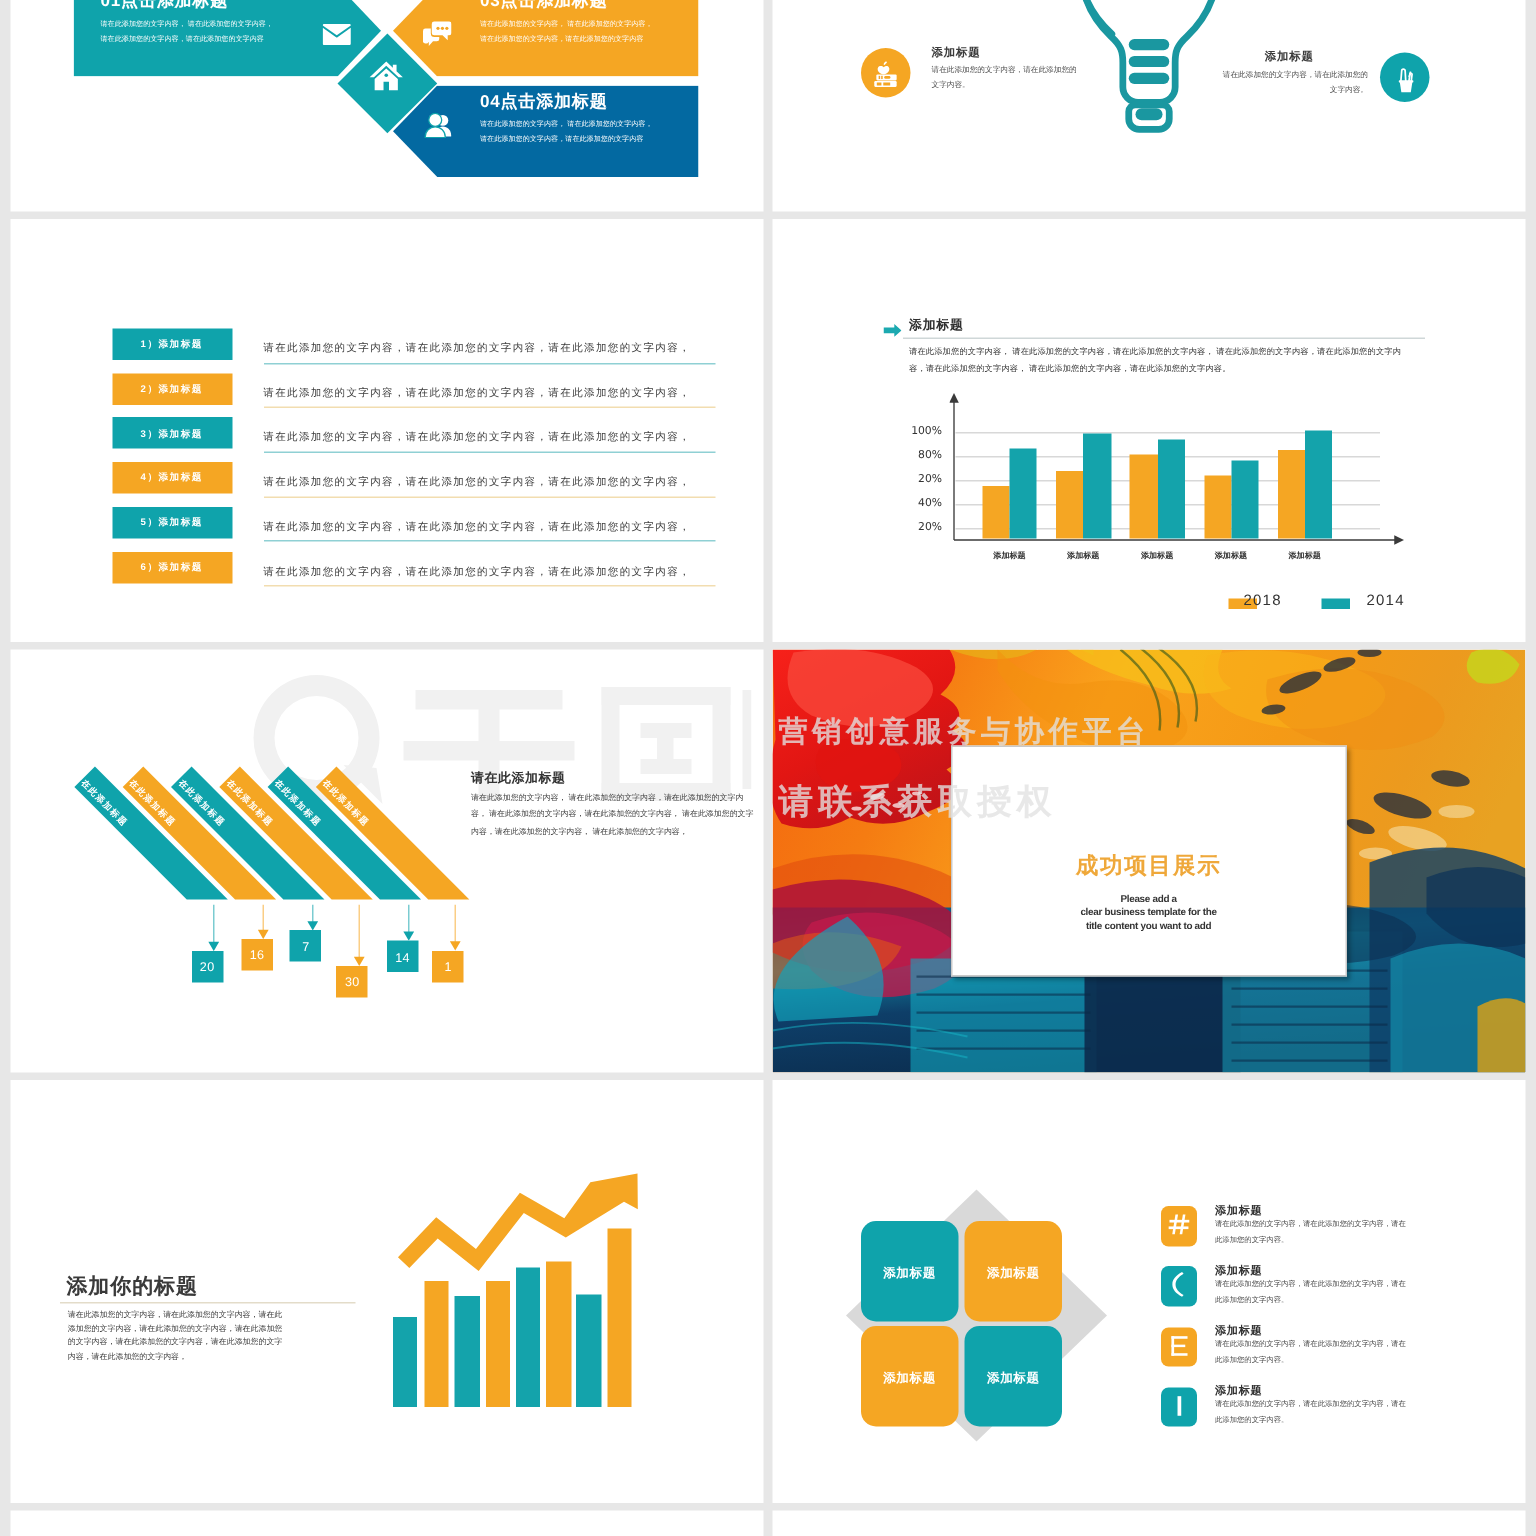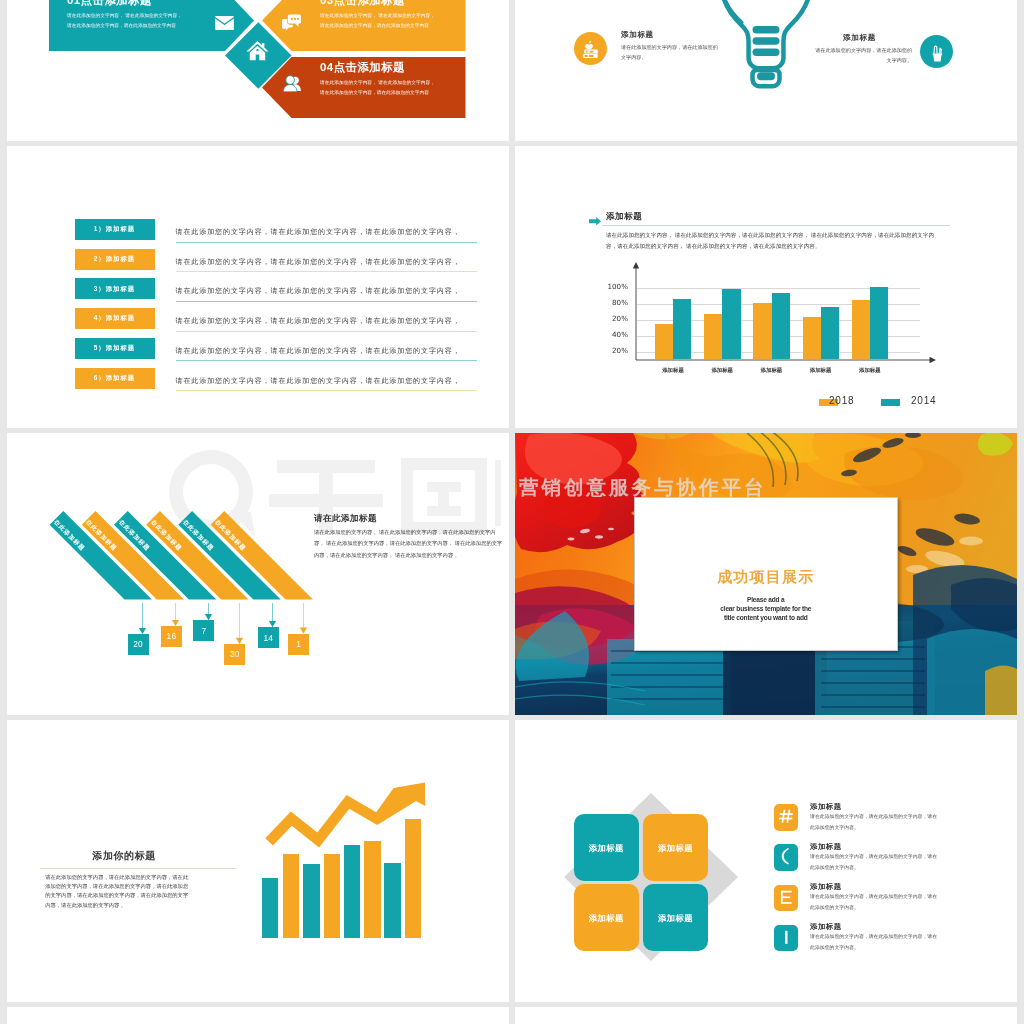--- a/index.html
+++ b/index.html
@@ -52,21 +52,21 @@
   .s5 .ttl{position:absolute;font-weight:bold;font-size:8.6px;color:#333;letter-spacing:.4px;}
   .s5 .bd{position:absolute;font-size:5.3px;line-height:2.15;color:#3b3b3b;width:190px;}
 
   
   .s6 .card{position:absolute;background:#fff;border:1.4px solid #c9c9c9;box-sizing:border-box;box-shadow:2px 2px 3px rgba(0,0,0,.3);}
   .s6 .part{position:absolute;font-size:26px;color:#EFA83A;letter-spacing:2.5px;font-weight:400;}
   .s6 .zh{position:absolute;font-size:15px;color:#EFA83A;font-weight:bold;letter-spacing:1.2px;}
   .s6 .sub{position:absolute;font-size:6.6px;color:#333;line-height:1.3;text-align:center;font-weight:bold;letter-spacing:-.2px;}
 
   
-  .s7 .ttl{position:absolute;font-weight:bold;font-size:10px;color:#3a3a3a;letter-spacing:.6px;margin-left:48px;}
+  .s7 .ttl{position:absolute;font-weight:bold;font-size:14px;color:#3a3a3a;letter-spacing:.6px;}
   .s7 .ln{position:absolute;height:1.2px;background:#e3dcc9;}
   .s7 .bd{position:absolute;font-size:5.3px;line-height:1.78;color:#3b3b3b;width:146px;}
   .s7 .bar{position:absolute;}
 
   
   .s8 .q{position:absolute;width:65.5px;height:66.8px;border-radius:10px;}
   .s8 .q span{position:absolute;left:0;right:0;top:28.5px;text-align:center;color:#fff;
               font-weight:bold;font-size:8.4px;letter-spacing:.4px;}
   .s8 .it{position:absolute;width:180px;}
   .s8 .ib{position:absolute;width:24.4px;height:26.7px;border-radius:5px;}
@@ -93,21 +93,21 @@
 <div class="ttl" style="left:58px">03点击添加标题</div>
 <div class="txt" style="left:58px">请在此添加您的文字内容， 请在此添加您的文字内容，请在此添加您的文字内容，请在此添加您的文字内容</div>
 <div class="ic" style="left:19.7px;top:24px"><svg viewBox="0 0 27 23" width="19" height="17">
             <path fill="#fff" d="M10.6 0h14.1A2.3 2.3 0 0 1 27 2.3v8.4a2.3 2.3 0 0 1-2.3 2.3h-1.3v4.6l-4.9-4.6h-7.9a2.3 2.3 0 0 1-2.3-2.3V2.3A2.3 2.3 0 0 1 10.6 0z"></path>
             <circle cx="14.2" cy="6.4" r="1.5" fill="#F5A623"></circle>
             <circle cx="18.4" cy="6.4" r="1.5" fill="#F5A623"></circle>
             <circle cx="22.6" cy="6.4" r="1.5" fill="#F5A623"></circle>
             <path fill="#fff" d="M2.3 6.6h5.1v4.6a3.4 3.4 0 0 0 3.4 3.4h4.6v1.8a2.3 2.3 0 0 1-2.3 2.3h-3.6L5.5 23v-4.3172.3A2.3 2.3 0 0 1 0 16.4V8.9a2.3 2.3 0 0 1 2.3-2.3z"></path>
           </svg></div>
 </div>
-<div class="blk t2" style="left:255px;top:198px;width:203.5px;background:#c2410c">
+<div class="blk t2" style="left:255px;top:198px;width:203.5px;background:#0369a1">
 <div class="ttl" style="left:58px">04点击添加标题</div>
 <div class="txt" style="left:58px">请在此添加您的文字内容， 请在此添加您的文字内容，请在此添加您的文字内容，请在此添加您的文字内容</div>
 <div class="ic" style="left:20.1px;top:18px"><svg viewBox="0 0 26 22" width="20" height="17">
             <circle cx="17.2" cy="6.8" r="4.7" fill="#fff"></circle>
             <path fill="#fff" d="M17.2 12.1c-4.0 0-7.2 3.4-7.2 7.6v1.1h14.4v-1.1c0-4.2-3.2-7.6-7.2-7.6z"></path>
             <circle cx="10.6" cy="6.4" r="5.6" fill="#fff" stroke="#0FA3AB" stroke-width="1.1"></circle>
             <path fill="#fff" stroke="#0FA3AB" stroke-width="1.1" d="M10.6 12.4C5.8 12.4 1.9 16.3 1.9 21.1v.7h17.4v-.7c0-4.8-3.9-8.7-8.7-8.7z"></path>
           </svg></div>
 </div>
 <div class="dia"></div>
@@ -431,20 +431,21 @@
             <path d="M0 266 q60 -10 130 6"></path>
  </g>
  <path d="M330 176 Q372 162 414 178 Q444 192 414 204 Q368 216 332 200 Q316 188 330 176z" fill="#0C2C4E" opacity=".55"></path>
 </svg></div>
 <div class="card" style="left:119px;top:64px;width:263.5px;height:153.6px"></div>
 <div class="zh" style="left:119px;top:135px;width:263.5px;text-align:center">成功项目展示</div>
 <div class="sub" style="left:119px;top:163.0px;width:263.5px">Please add a</div>
 <div class="sub" style="left:119px;top:171.8px;width:263.5px">clear business template for the</div>
 <div class="sub" style="left:119px;top:180.6px;width:263.5px">title content you want to add</div>
 <div class="wm" style="left:4px;top:41px;font-size:19.5px;color:rgba(226,226,226,.78);letter-spacing:3px;font-weight:bold;white-space:nowrap">营销创意服务与协作平台</div>
+<div class="wm" style="left:4px;top:86px;font-size:23px;color:rgba(226,226,226,.78);letter-spacing:3.5px;font-weight:bold;white-space:nowrap">请联系获取授权</div>
 </div>
 <div class="slide s7 c0 r3">
 <div class="ttl" style="left:37.3px;top:128.5px">添加你的标题</div>
 <div class="ln" style="left:32.8px;top:148.1px;width:197px"></div>
 <div class="bd" style="left:38.2px;top:152.5px">请在此添加您的文字内容，请在此添加您的文字内容，请在此添加您的文字内容，请在此添加您的文字内容，请在此添加您的文字内容，请在此添加您的文字内容，请在此添加您的文字内容，请在此添加您的文字内容，</div>
 <div class="bar" style="left:254.8px;top:158.2px;width:16.3px;height:59.5px;background:#14A3AB"></div>
 <div class="bar" style="left:275.9px;top:134.4px;width:16.3px;height:83.3px;background:#F5A623"></div>
 <div class="bar" style="left:296.4px;top:143.5px;width:16.3px;height:74.2px;background:#14A3AB"></div>
 <div class="bar" style="left:316.9px;top:134.3px;width:16.3px;height:83.4px;background:#F5A623"></div>
 <div class="bar" style="left:337.2px;top:125.4px;width:16.3px;height:92.3px;background:#14A3AB"></div>

